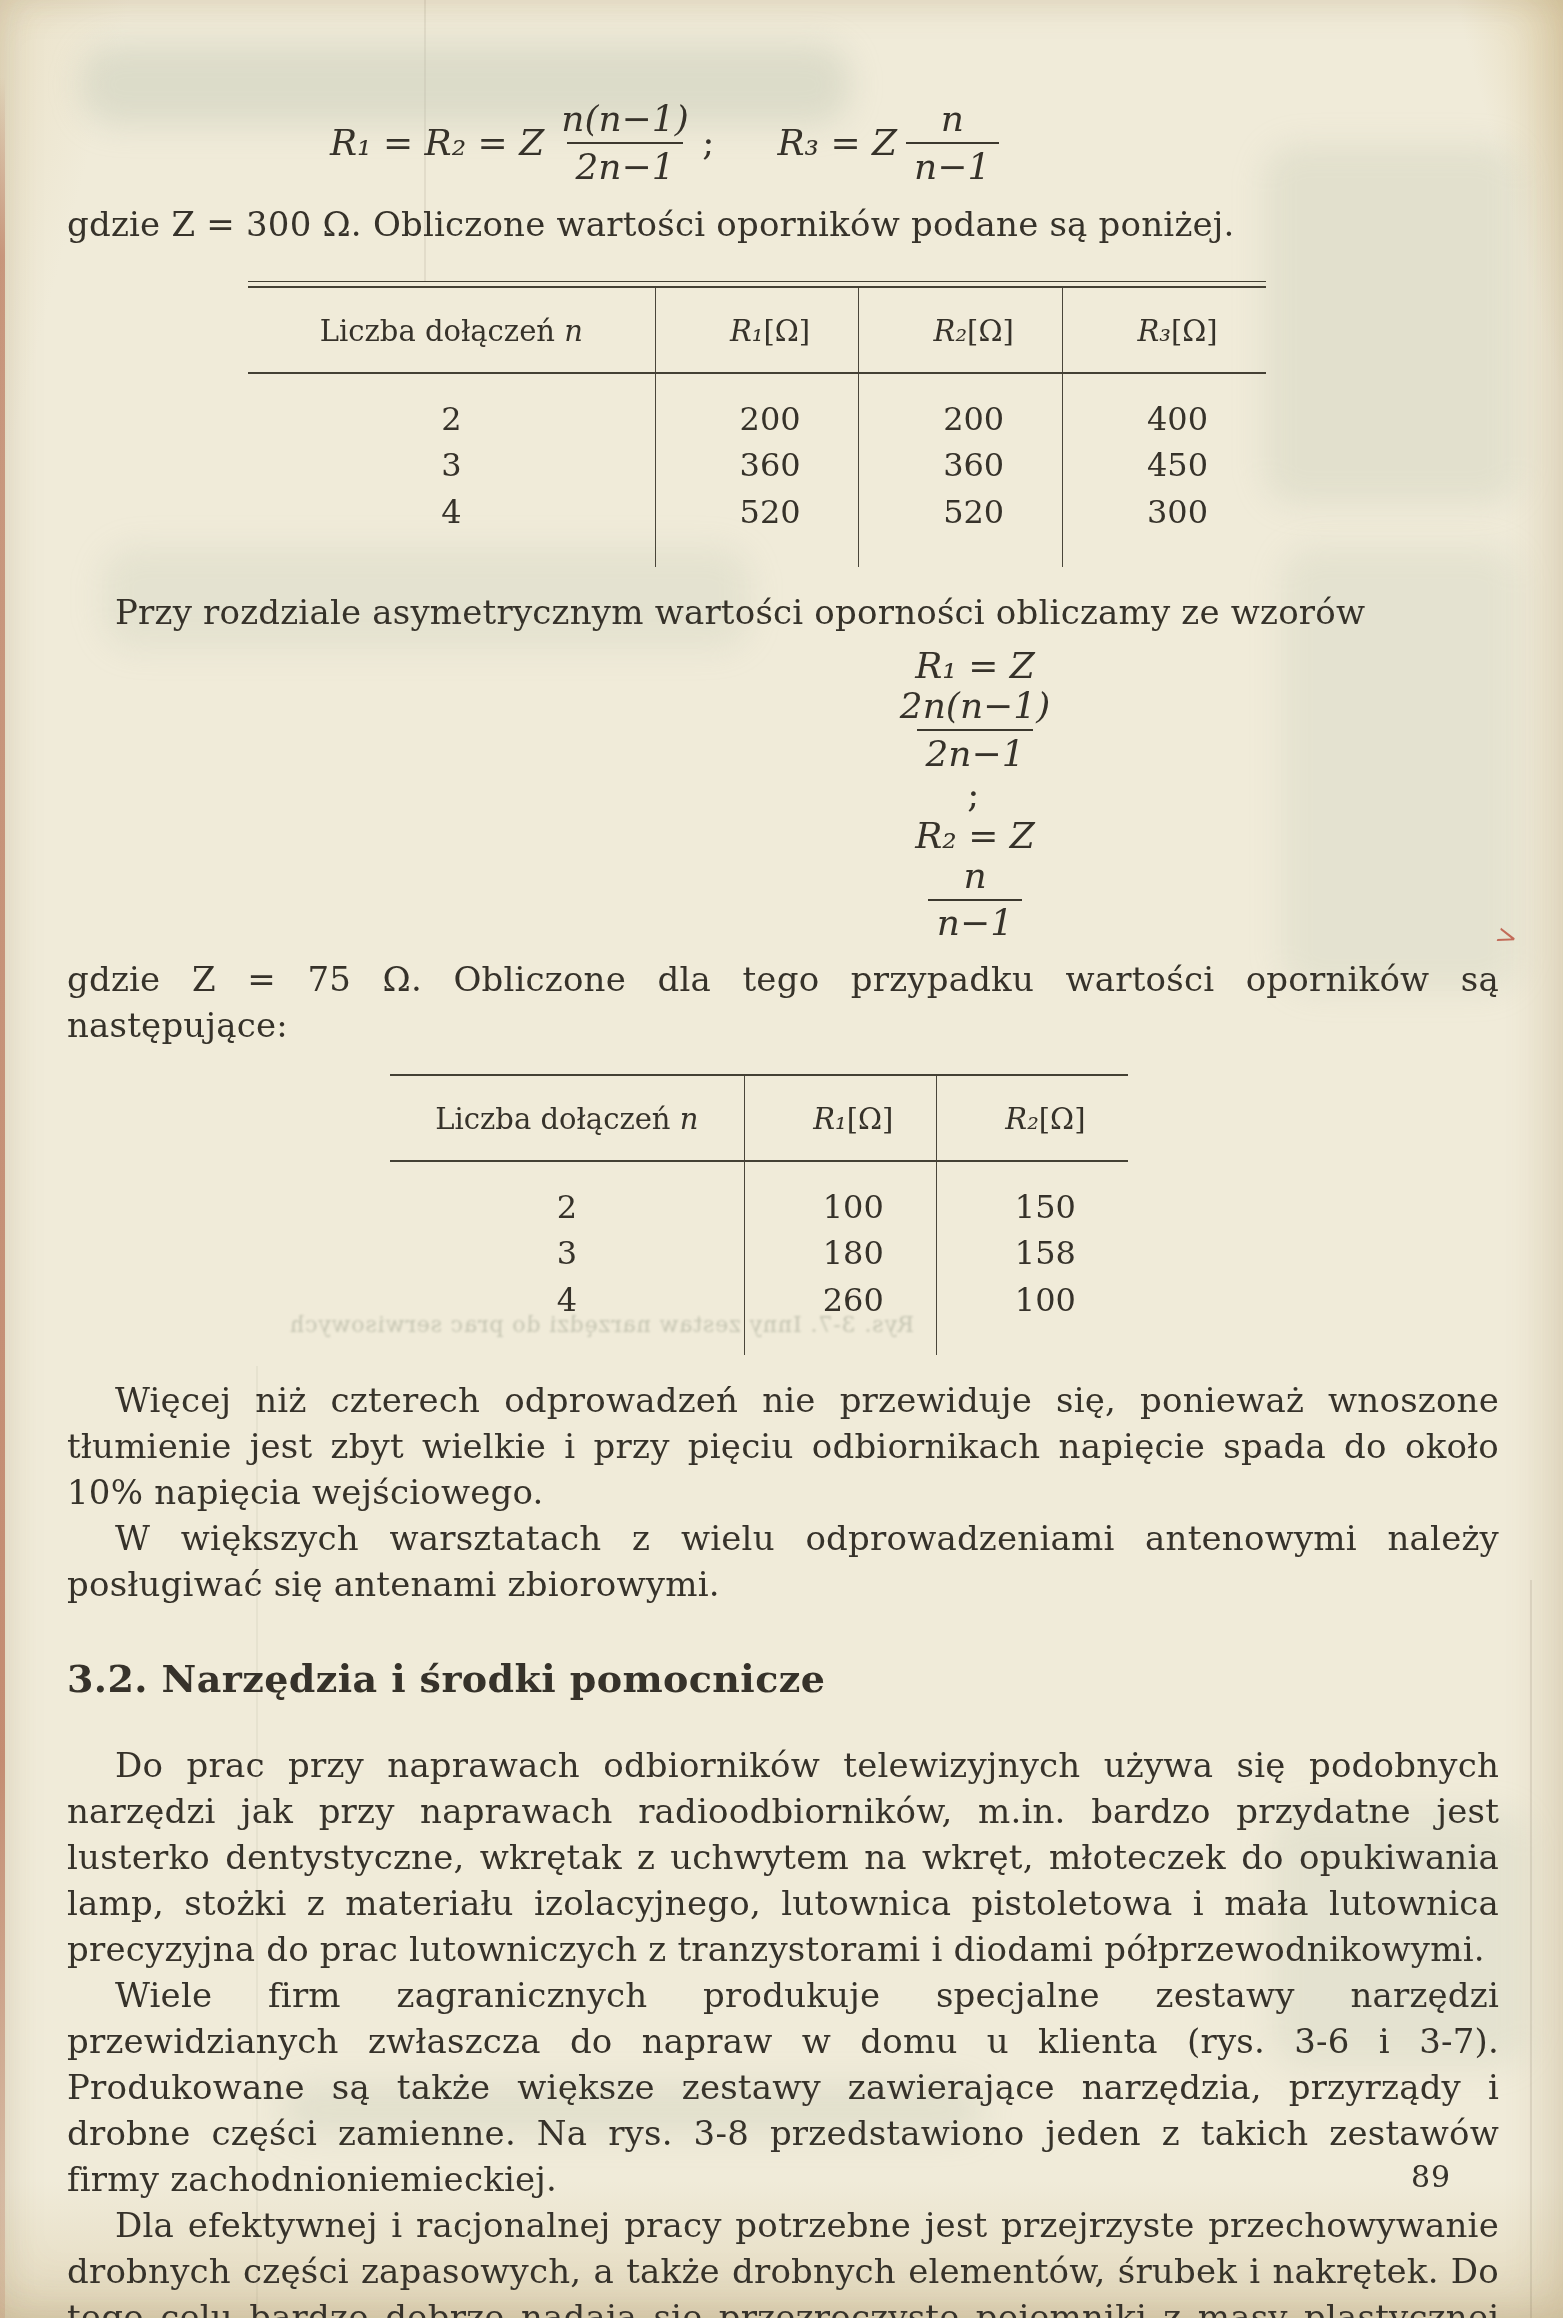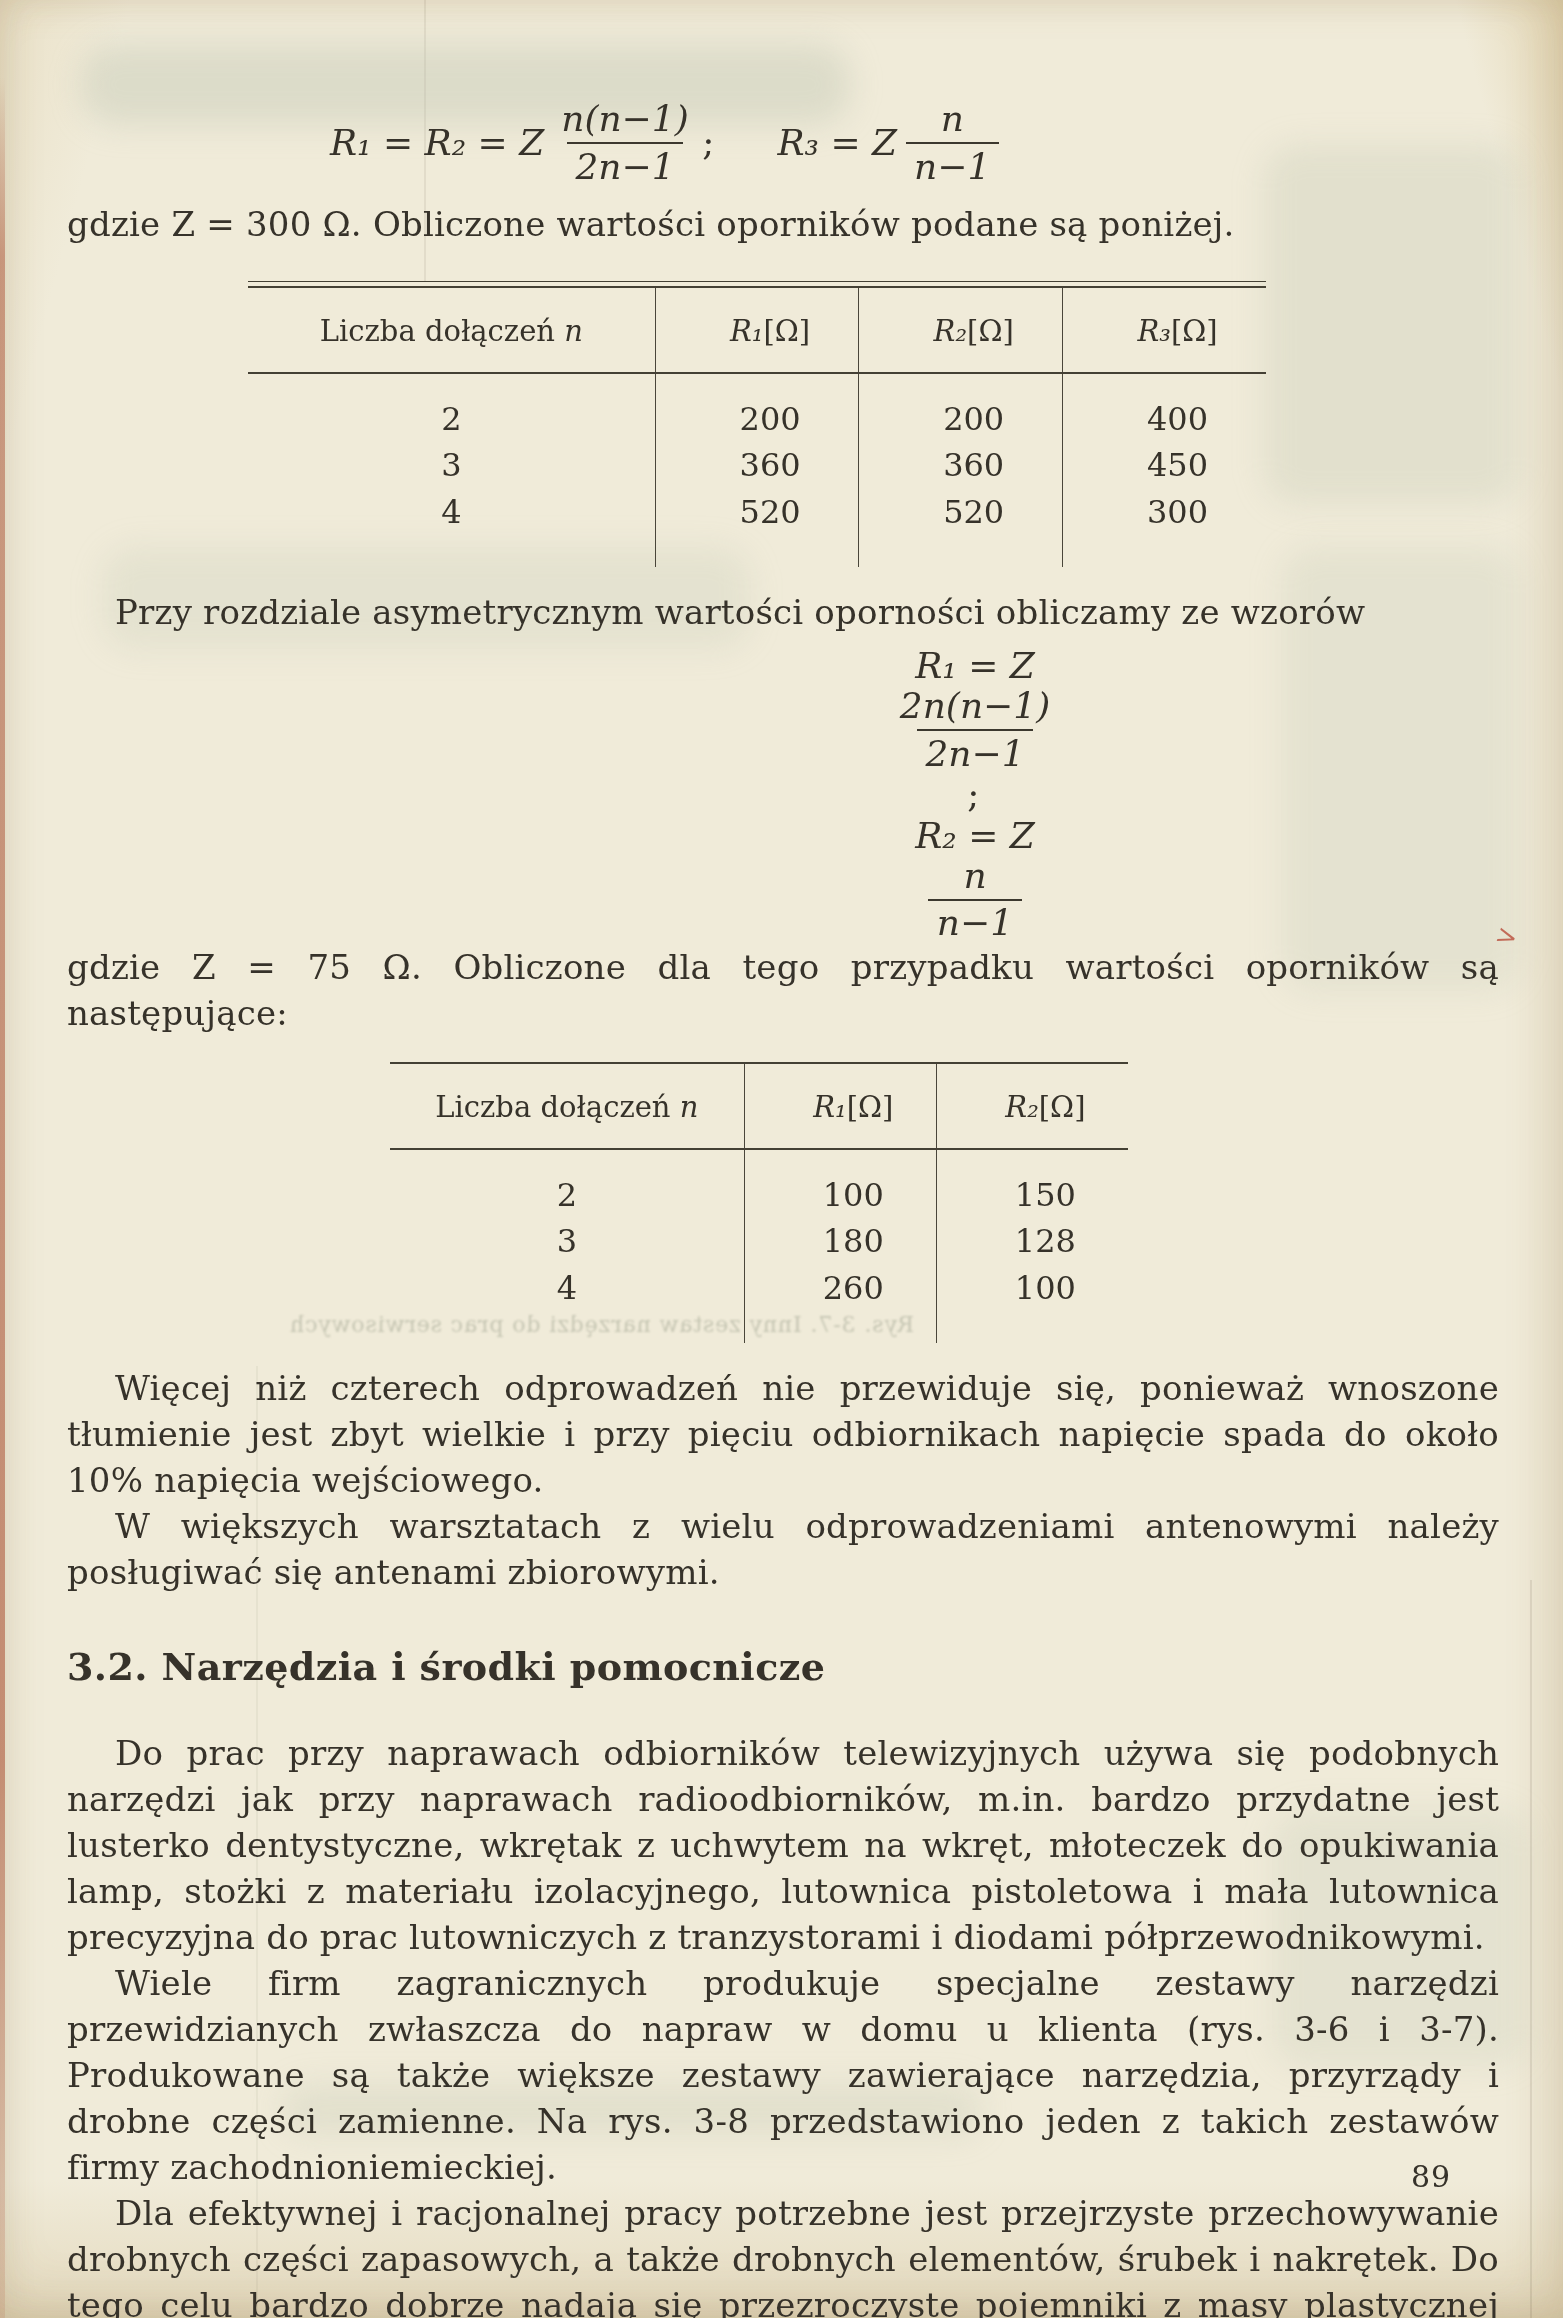--- a/index.html
+++ b/index.html
@@ -39,21 +39,21 @@
     filter:blur(1px);letter-spacing:0.9px;white-space:nowrap;
   }
   .red-mark{position:absolute;left:1496px;top:921px;color:rgba(181,65,47,0.75);
     font-size:26px;transform:rotate(18deg);}
 
   
   p{margin:0;font-size:34px;line-height:46px;text-align:justify;letter-spacing:0.2px;}
   p.indent{text-indent:48px;}
   .m-gdzie300{margin-top:13.7px;}
   .m-przy{margin-top:22px;}
-  .m-gdzie75{}
+  .m-gdzie75{margin-top:12px;}
   .m-wiecej{margin-top:22px;}
   .m-heading{margin:48px 0 0 0;font-size:38px;line-height:48px;font-weight:bold;letter-spacing:0.4px;}
   .m-doprac{margin-top:39px;}
 
   
   .formula-row{display:flex;align-items:center;font-size:36px;font-style:italic;}
   .formula-row .fgap{width:63px;flex:none;}
   .f1{margin-top:99px;padding-left:263px;}
   .f2{margin-top:10.2px;padding-left:384px;flex-direction:column;}
   .frac{display:inline-flex;flex-direction:column;align-items:center;margin:0 8.5px;line-height:1.12;}
@@ -190,21 +190,21 @@
         </thead>
         <tbody>
           <tr>
             <td>2</td>
               <td>100</td>
               <td>150</td>
           </tr>
           <tr>
             <td>3</td>
               <td>180</td>
-              <td>128</td>
+              <td>158</td>
           </tr>
           <tr>
             <td>4</td>
               <td>260</td>
               <td>100</td>
           </tr>
         </tbody>
       </table>
     </div>
 

